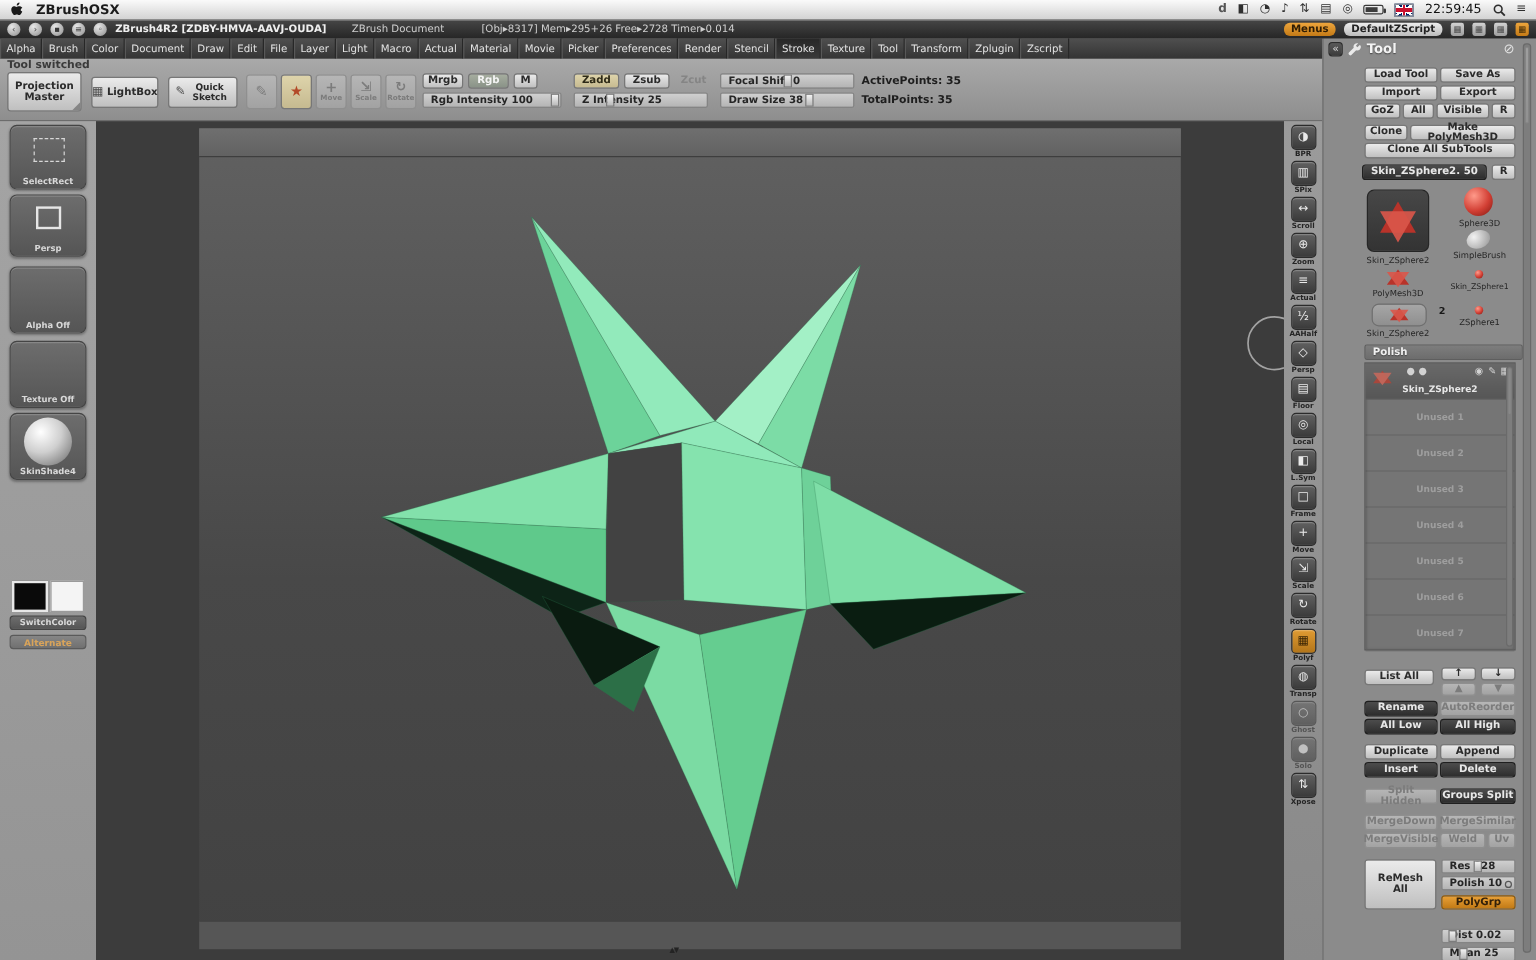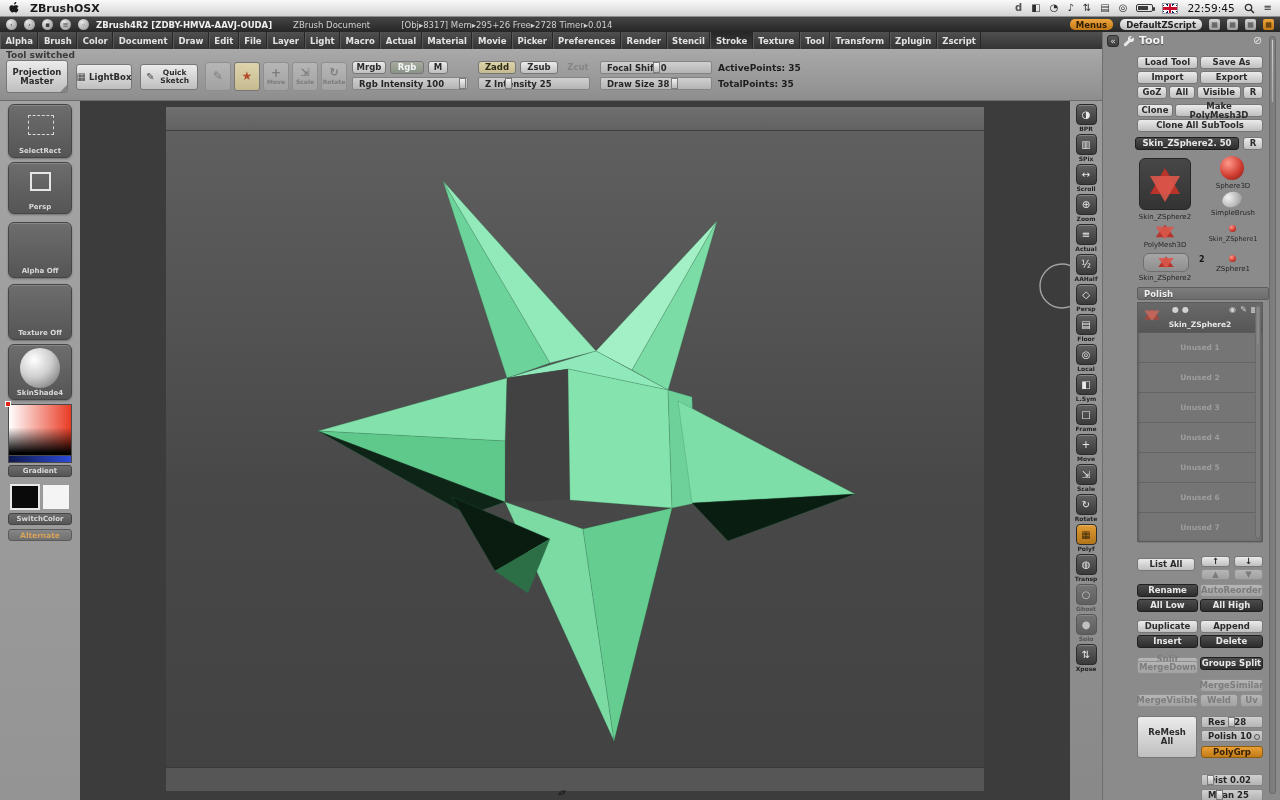--- a/index.html
+++ b/index.html
@@ -34,21 +34,21 @@
   .zt{font-size:8.5px;color:#cfcfcf;white-space:nowrap}
   .zt.strong{font-weight:bold;color:#efefef}
   .tb-btn{height:11px;padding:0 6px;border-radius:5px;display:flex;align-items:center;font-size:8.5px;font-weight:bold;flex:none}
   .tb-menus{background:linear-gradient(#eda53c,#c47a16);color:#2f1d04}
   .tb-zscript{background:linear-gradient(#ededed,#bcbcbc);color:#222}
   .tb-sq{width:11px;height:11px;border-radius:2px;background:linear-gradient(#d2d2d2,#9e9e9e);font-size:7px;color:#4a4a4a;display:flex;align-items:center;justify-content:center;flex:none}
   .tb-sq.orange{background:linear-gradient(#eda53c,#c47a16);color:#402a06}
 
   
   #zmenu{position:absolute;left:0;top:32px;width:1102px;height:17px;background:linear-gradient(#4f4f4f,#343434);display:flex;align-items:stretch}
-  .zm-item{display:flex;align-items:center;padding:0 4.5px;font-size:8.5px;font-weight:bold;color:#e3e3e3;border-right:1px solid #272727;border-left:1px solid #585858}
+  .zm-item{display:flex;align-items:center;padding:0 4.5px;font-size:8.5px;font-weight:normal;color:#e3e3e3;border-right:1px solid #272727;border-left:1px solid #585858}
   .zm-item.pressed{background:linear-gradient(#272727,#3a3a3a)}
 
   
   #shelf{position:absolute;left:0;top:49px;width:1102px;height:52px;background:linear-gradient(#a9a9a9,#8e8e8e);border-bottom:1px solid #6c6c6c}
   .btn{background:linear-gradient(#ebebeb,#bfbfbf);border:1px solid #777;border-radius:3px;color:#2b2b2b;font-size:8.5px;font-weight:bold;display:flex;align-items:center;justify-content:center;text-align:center;line-height:1.05;position:absolute}
   .btn.dim{background:linear-gradient(#b6b6b6,#a2a2a2);color:#7c7c7c;border-color:#8f8f8f}
   .btn.tan{background:linear-gradient(#ded4ab,#c6ba90);color:#2e2a17}
   .btn.rgbsel{background:linear-gradient(#a6ad9f,#899287);color:#f4f4f4}
   .btn.darkbtn{background:linear-gradient(#4c4c4c,#2d2d2d);color:#e8e8e8;border-color:#1f1f1f}
   .btn.orange{background:linear-gradient(#e8a037,#c27a15);color:#33210a;border-color:#8f5c10}
@@ -264,28 +264,20 @@
     <div class="tray-btn" style="top:121px;height:56px">
       <span class="tray-label">Alpha Off</span>
     </div>
     <div class="tray-btn" style="top:183px;height:56px">
       <span class="tray-label">Texture Off</span>
     </div>
     <div class="tray-btn" style="top:243px;height:56px">
       <div class="abs" style="left:11px;top:3px;width:40px;height:40px;border-radius:50%;background:radial-gradient(circle at 35% 30%,#ffffff,#cfcfcf 45%,#8e8e8e 78%,#6d6d6d)"></div>
       <span class="tray-label">SkinShade4</span>
     </div>
-    <div class="tray-btn" style="top:303px;height:74px;background:none;border:none;box-shadow:none">
-      <div class="abs" style="left:0;top:0;width:64px;height:52px;border:1px solid #4a4a4a;background:linear-gradient(to top,#000 4%,rgba(0,0,0,0) 55%),linear-gradient(to right,#ffffff,#e93b24)"></div>
-      <div class="abs" style="left:0;top:52px;width:64px;height:7px;border:1px solid #4a4a4a;border-top:none;background:linear-gradient(to right,#101a4e,#2b4bd8)"></div>
-      <div class="abs" style="left:-3px;top:-3px;width:6px;height:6px;background:#e02818;border:1px solid #fff"></div>
-      <div class="abs" style="left:0;top:61px;width:64px;height:12px;background:linear-gradient(#6d6d6d,#555);border:1px solid #454545;border-radius:3px">
-        <span class="tray-label" style="bottom:1px">Gradient</span>
-      </div>
-    </div>
     <div class="tray-btn" style="top:381px;height:44px;background:none;border:none;box-shadow:none">
       <div class="abs" style="left:2px;top:2px;width:30px;height:26px;background:#0a0a0a;border:2px solid #e8e8e8"></div>
       <div class="abs" style="left:34px;top:2px;width:28px;height:26px;background:#f4f4f4;border:1px solid #9a9a9a"></div>
       <div class="abs" style="left:0;top:31px;width:64px;height:12px;background:linear-gradient(#6d6d6d,#555);border:1px solid #454545;border-radius:3px">
         <span class="tray-label" style="bottom:1px">SwitchColor</span>
       </div>
     </div>
     <div class="abs" style="left:8px;top:428px;width:64px;height:12px;background:linear-gradient(#868686,#707070);border:1px solid #5a5a5a;border-radius:3px;display:flex;align-items:center;justify-content:center">
       <span style="font-size:7.5px;font-weight:bold;color:#d9a45a">Alternate</span>
     </div>
@@ -565,21 +557,21 @@
       </div>
     <div class="btn darkbtn" style="left:97px;top:603px;width:63px;height:13px">
         <span>Delete</span>
       </div>
     <div class="btn dim" style="left:34px;top:625px;width:61px;height:13px">
         <span>Split Hidden</span>
       </div>
     <div class="btn darkbtn" style="left:97px;top:625px;width:63px;height:13px">
         <span>Groups Split</span>
       </div>
-    <div class="btn dim" style="left:34px;top:629px;width:61px;height:13px">
+    <div class="btn dim" style="left:34px;top:647px;width:61px;height:13px">
         <span>MergeDown</span>
       </div>
     <div class="btn dim" style="left:97px;top:647px;width:63px;height:13px">
         <span>MergeSimilar</span>
       </div>
     <div class="btn dim" style="left:34px;top:662px;width:61px;height:13px">
         <span>MergeVisible</span>
       </div>
     <div class="btn dim" style="left:97px;top:662px;width:38px;height:13px">
         <span>Weld</span>

